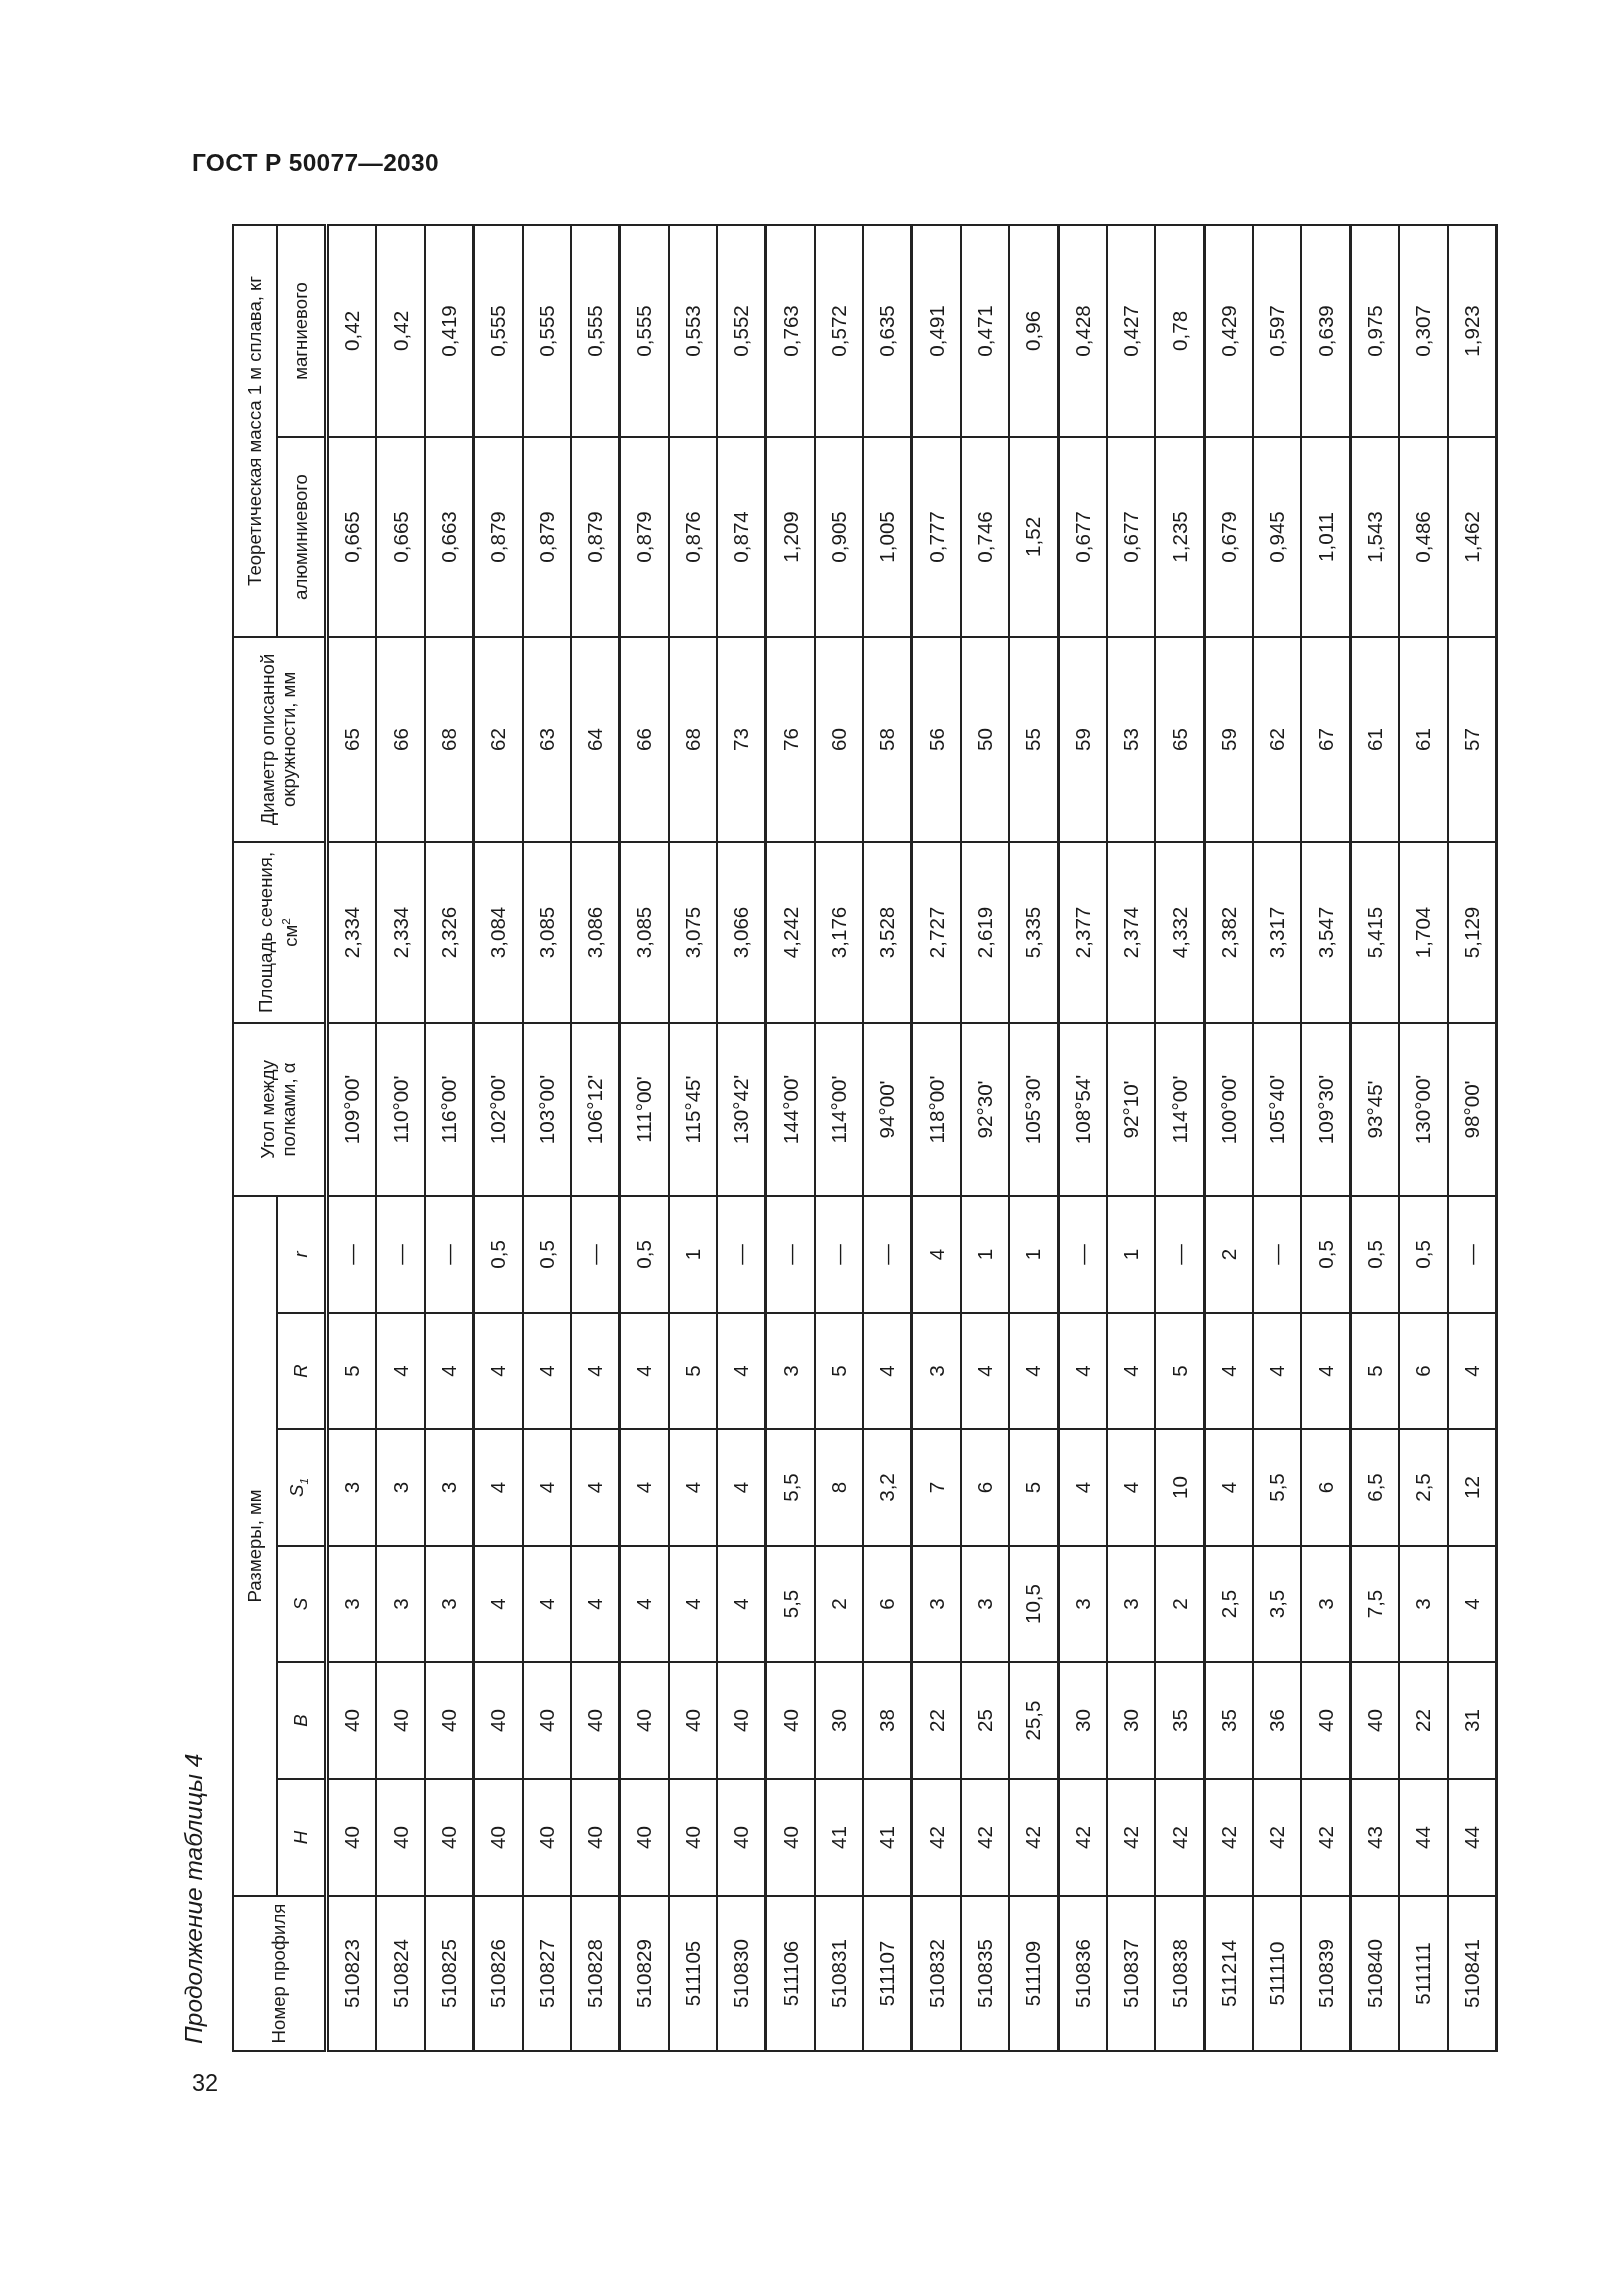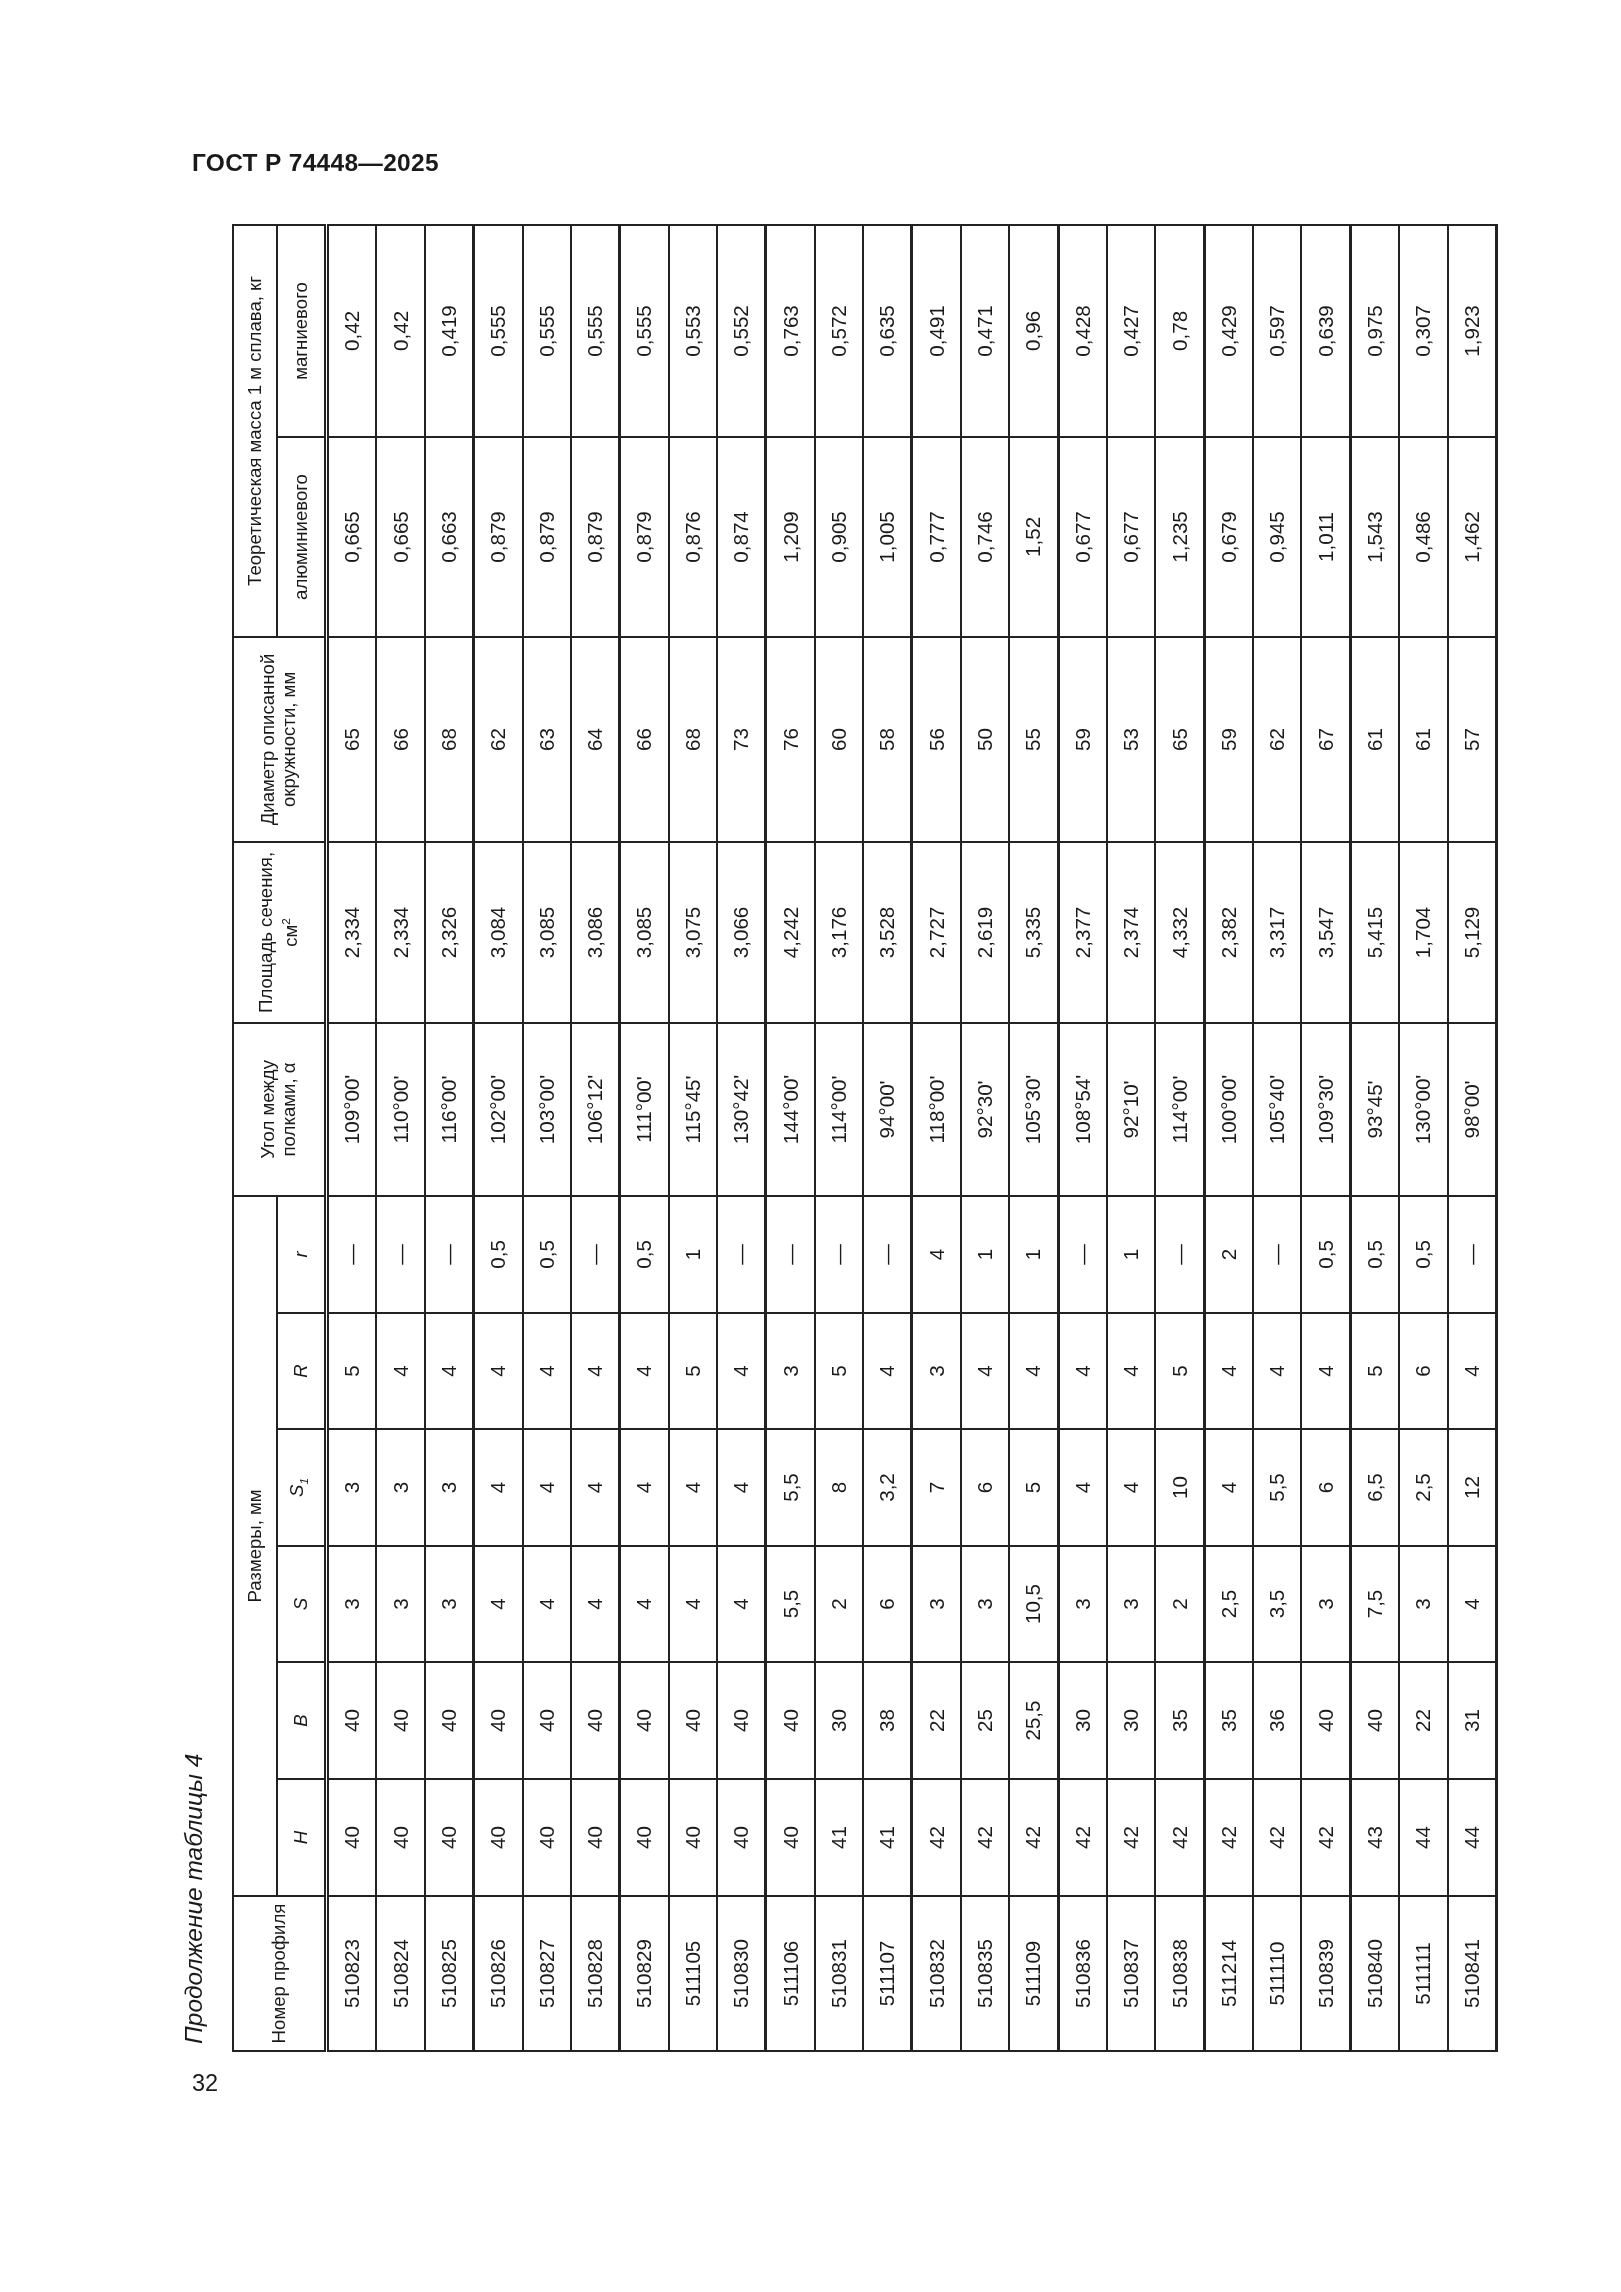--- a/index.html
+++ b/index.html
@@ -22,21 +22,21 @@
   thead tr.h2 th, thead th.span2 { border-bottom:5.9px double #222; }
   tbody td { height:45px; border-width:2px 2.9px 2px 2.9px; }
   tbody tr.grp td { border-bottom-width:3.9px; }
   .it { font-style:italic; }
   sub { font-size:11.8px; }
   sup { font-size:11.8px; }
 </style>
 </head>
 <body>
 
-<div class="doc-header">ГОСТ Р 74448—2025</div>
+<div class="doc-header">ГОСТ Р 50077—2030</div>
 <div class="caption">Продолжение таблицы 4</div>
 <div class="page-number">32</div>
 
 <div class="rot">
   <table>
     <colgroup>
       <col style="width:155px">
         <col style="width:117px">
         <col style="width:117px">
         <col style="width:116px">

